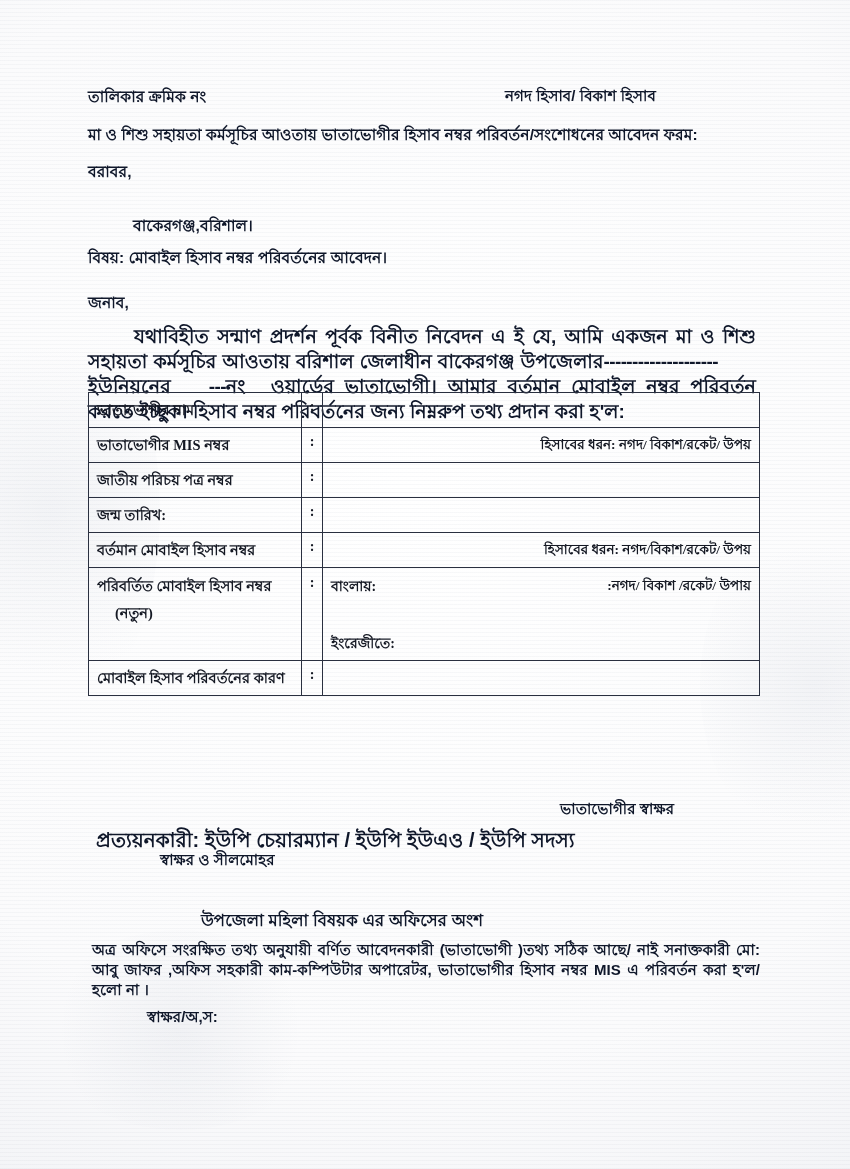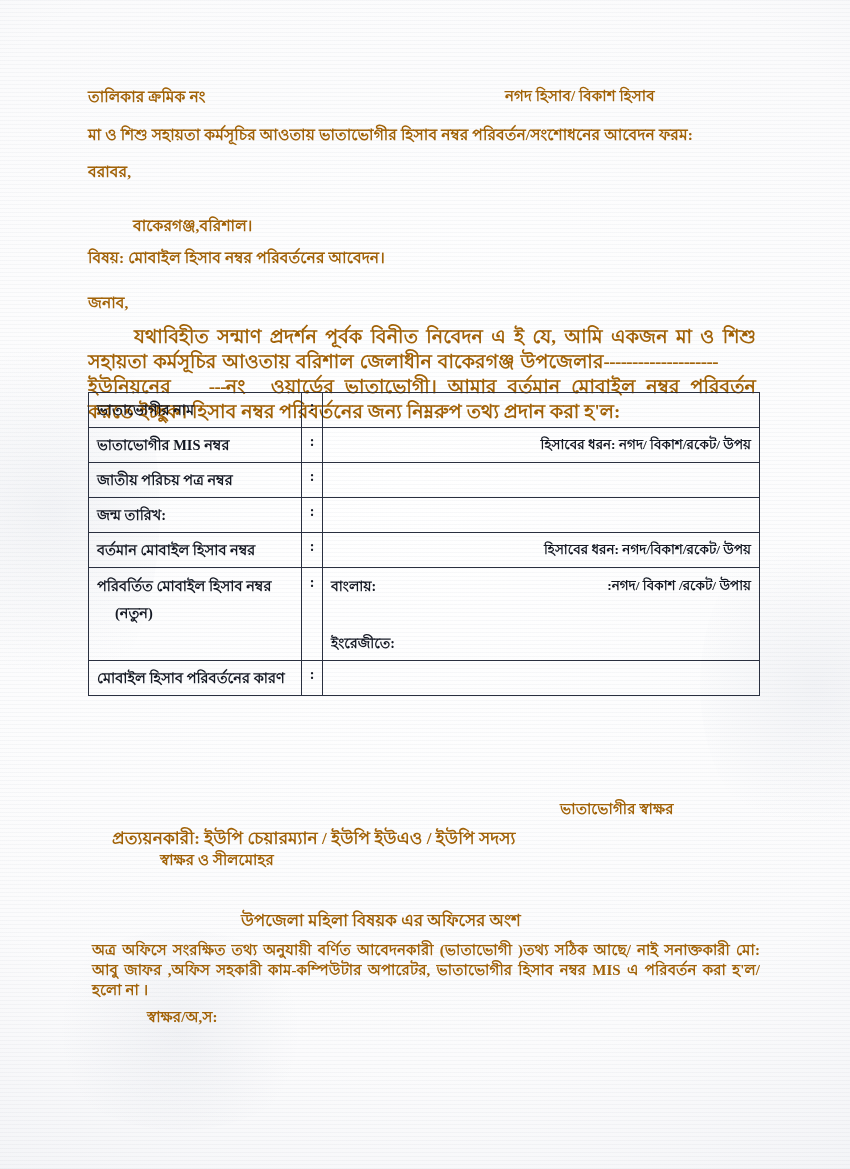--- a/index.html
+++ b/index.html
@@ -41,23 +41,23 @@
   }
   .content {
     position: absolute;
     inset: 0;
     z-index: 3;
   }
 
   .abs { position: absolute; }
 
   .bn {
-    font-family: Liberation Serif, serif;
+    font-family: Liberation Sans, sans-serif;
     font-weight: 600;
-    color: #a16207;
+    color: #0f172a;
     letter-spacing: 0.1px;
   }
 
   
   #serial-label   { left: 88px;  top: 85px;  font-size: 15.5px; }
   #account-type   { left: 505px; top: 84px;  font-size: 15px; }
   #form-title     { left: 88px;  top: 123px; font-size: 15.5px; }
   #addressee-to   { left: 88px;  top: 160px; font-size: 15.5px; }
   #officer-line1  { left: 133px; top: 191px; font-size: 15.5px; }
   #officer-line2  { left: 133px; top: 214px; font-size: 15.5px; }
@@ -103,27 +103,27 @@
   .row-tall .cell-inner { padding-top: 7px; }
 
   .sub-indent { display: block; padding-left: 18px; margin-top: 3px; }
   .value-right { float: right; font-size: 13.5px; }
   .value-left  { font-size: 14px; }
   .clearfix::after { content: ""; display: table; clear: both; }
   .spacer-line { height: 22px; }
 
   
   #beneficiary-signature { left: 560px; top: 797px; font-size: 15px; }
-  #attestor-line         { left: 112px;  top: 825px; font-size: 17px; }
+  #attestor-line         { left: 96px;  top: 825px; font-size: 20px; }
   #seal-line             { left: 160px; top: 848px; font-size: 15px; }
 
   
   #office-heading {
     left: 0; top: 908px; width: 684px;
-    text-align: center; font-size: 16.5px; font-weight: 700; padding-left: 39px;
+    text-align: center; font-size: 16.5px; font-weight: 700;
   }
   #office-paragraph {
     left: 92px; top: 940px; width: 668px;
     font-size: 15px; line-height: 20px;
     text-align: justify;
   }
   #office-signature { left: 147px; top: 1005px; font-size: 15px; }
 </style>
 </head>
 <body>

